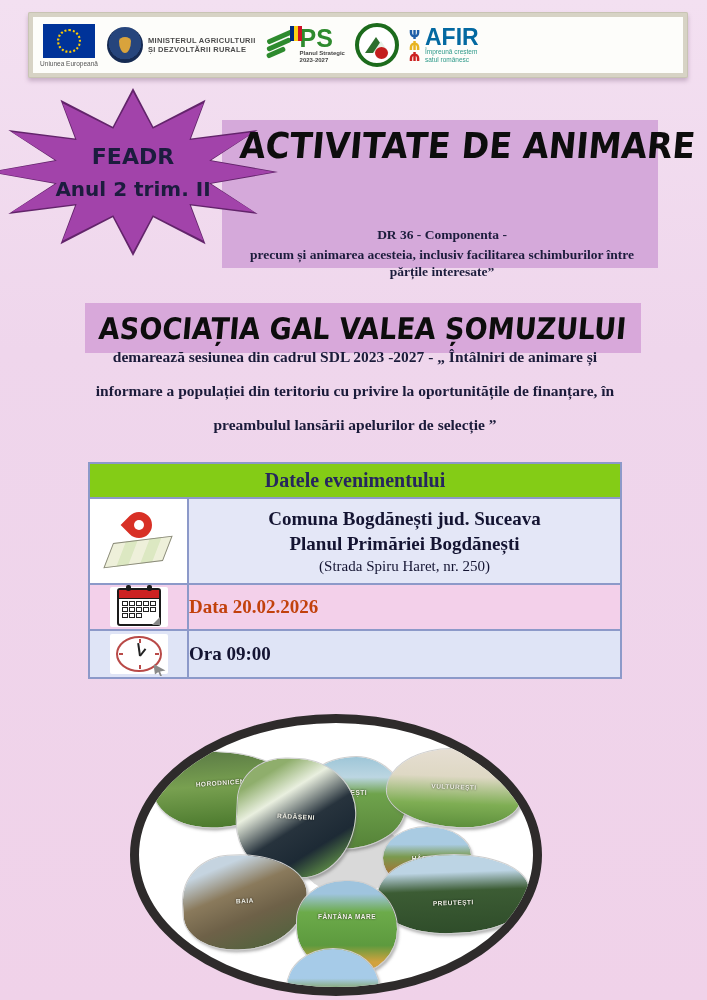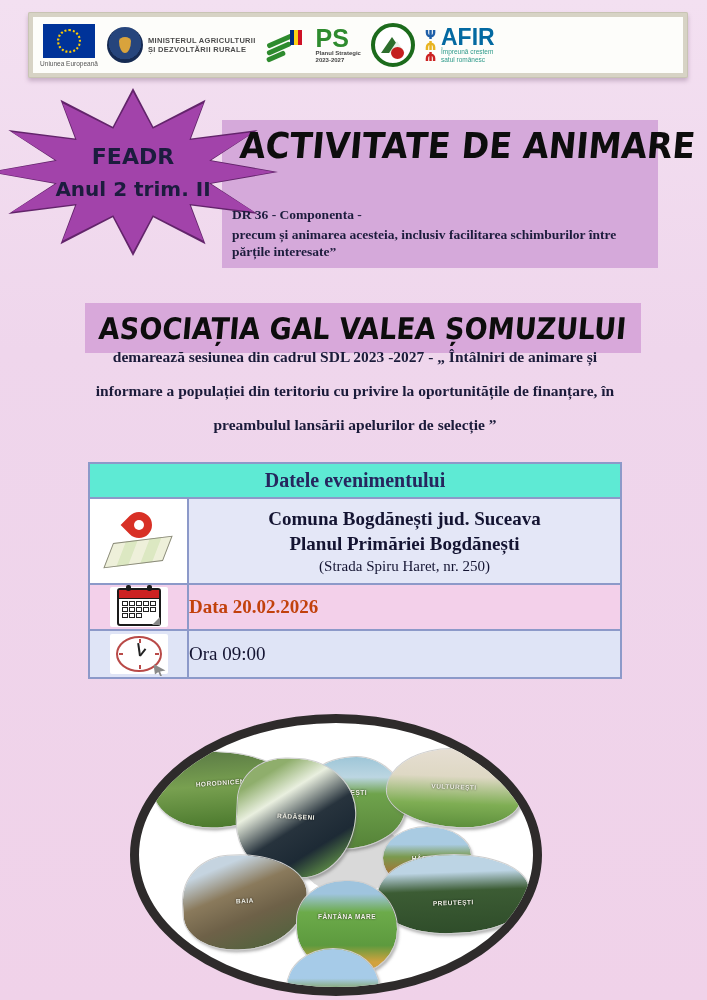--- a/index.html
+++ b/index.html
@@ -22,21 +22,21 @@
     gap:10px;padding:2px 8px;box-sizing:border-box;overflow:hidden;
   }
   .eu-flag{width:56px;display:flex;flex-direction:column;align-items:center;gap:2px;}
   .eu-rect{width:52px;height:34px;background:#003399;display:flex;align-items:center;justify-content:center;}
   .eu-stars{width:20px;height:20px;border:2px dotted #ffcc00;border-radius:50%;}
   .eu-label{font-family:"Liberation Sans",sans-serif;font-size:6.5px;color:#555;white-space:nowrap;}
   .ministry{display:flex;align-items:center;gap:5px;}
   .min-seal{width:36px;height:36px;border-radius:50%;background:radial-gradient(circle at 50% 45%, #26457c 60%, #152a52 61%);display:flex;align-items:center;justify-content:center;flex:none;}
   .min-eagle{width:12px;height:16px;background:#d9a33c;border-radius:50% 50% 50% 50% / 25% 25% 75% 75%;}
   .min-text{font-family:"Liberation Sans",sans-serif;font-size:7.5px;font-weight:bold;color:#4c4c4c;line-height:9px;letter-spacing:.3px;}
-  .ps-logo{display:flex;align-items:flex-end;gap:16px;}
+  .ps-logo{display:flex;align-items:flex-start;gap:0;}
   .wheat{position:relative;width:34px;height:34px;flex:none;}
   .wheat i{position:absolute;left:0;width:30px;height:5px;background:#2e8b2e;border-radius:3px;transform:rotate(-24deg);}
   .wheat i:nth-child(1){top:8px;}
   .wheat i:nth-child(2){top:16px;width:26px;}
   .wheat i:nth-child(3){top:24px;width:20px;}
   .ro-flag{position:absolute;right:-2px;top:0;display:flex;}
   .ro-flag b{width:4px;height:15px;display:block;}
   .ps-abbr{font-family:"Liberation Sans",sans-serif;font-size:25px;font-weight:bold;color:#2e8b2e;line-height:24px;}
   .ps-sub{font-family:"Liberation Sans",sans-serif;font-size:6px;font-weight:bold;color:#444;line-height:7px;}
   .gal-seal{width:44px;height:44px;border-radius:50%;background:#fff;border:4px solid #1c6b1c;box-sizing:border-box;position:relative;flex:none;overflow:hidden;}
@@ -56,40 +56,40 @@
   .burst-fill{position:absolute;inset:4px;background:#a243aa;clip-path:polygon(100% 50%,77% 57%,93% 75%,70% 70%,75% 93%,57% 77%,50% 100%,43% 77%,25% 93%,30% 70%,7% 75%,23% 57%,0% 50%,23% 43%,7% 25%,30% 30%,25% 7%,43% 23%,50% 0%,57% 23%,75% 7%,70% 30%,93% 25%,77% 43%);}
   .burst-text{position:absolute;inset:0;display:flex;flex-direction:column;align-items:center;justify-content:center;gap:8px;font-family:"DejaVu Sans",sans-serif;color:#1c1c3e;}
   .burst-l1{font-size:22px;font-weight:bold;}
   .burst-l2{font-size:20px;font-weight:bold;}
 
   
   .title-panel{left:222px;top:120px;width:436px;height:148px;background:#d5a9da;z-index:1;}
   .main-title{left:240px;top:126px;width:450px;text-align:center;z-index:6;
     font-family:"DejaVu Sans",sans-serif;font-size:33px;font-weight:800;color:#0d0d0d;
     transform:skewX(-5deg) scaleY(1.08);letter-spacing:0px;white-space:nowrap;}
-  .component{left:232px;top:206px;width:420px;z-index:6;text-align:left;
+  .component{left:232px;top:226px;width:420px;z-index:6;text-align:center;
     font-size:13.5px;font-weight:bold;color:#1c1c3c;line-height:17px;}
   .component .c1{margin-bottom:3px;}
 
   
   .assoc-banner{left:85px;top:303px;width:556px;height:50px;background:#d8a8da;display:flex;align-items:center;justify-content:center;}
   .assoc-text{font-family:"DejaVu Sans",sans-serif;font-size:27px;font-weight:800;color:#0d0d0d;transform:skewX(-5deg) scaleY(1.1);white-space:nowrap;}
   .intro{left:88px;top:340px;width:534px;text-align:center;font-size:15.5px;font-weight:bold;color:#1b1b3a;line-height:34px;}
 
   
   .etable{left:88px;top:462px;width:534px;border:2px solid #8c99c9;border-collapse:collapse;box-sizing:border-box;}
   .etable td{border:2px solid #8c99c9;padding:0;}
-  .et-header{background:#5eead4;height:33px;text-align:center;font-size:20px;font-weight:bold;color:#26265e;margin-top:36px;}
+  .et-header{background:#84cc16;height:33px;text-align:center;font-size:20px;font-weight:bold;color:#26265e;margin-top:36px;}
   .icon-cell{width:97px;text-align:center;vertical-align:middle;}
   .cell-loc{background:#e4e7f7;height:84px;text-align:center;color:#141432;}
   .cell-loc .l1,.cell-loc .l2{font-size:19px;font-weight:bold;line-height:25px;}
   .cell-loc .l3{font-size:15px;line-height:20px;}
   .cell-date{background:#f3d0ea;height:44px;font-size:19px;font-weight:bold;color:#c2410c;padding-left:82px;}
   .icon-cell.pinkbg{background:#f3d0ea;}
-  .cell-time{background:#dfe4f6;height:46px;font-size:19px;font-weight:normal;color:#141432;padding-left:82px;}
+  .cell-time{background:#dfe4f6;height:46px;font-size:19px;font-weight:bold;color:#141432;padding-left:82px;}
   .icon-cell.bluebg{background:#dfe4f6;}
   .icon-cell .chip2{background:#fff;width:58px;height:40px;margin:0 auto;border-radius:2px;display:flex;align-items:center;justify-content:center;}
 
   
   .mapicon{position:relative;width:66px;height:58px;}
   .map-sheet{position:absolute;left:2px;top:28px;width:58px;height:22px;background:repeating-linear-gradient(90deg,#eef0da 0 12px,#dce8c2 12px 24px);border:1px solid #8a8a7a;transform:rotate(-7deg) skewX(-28deg);}
   .map-pin{position:absolute;left:20px;top:0px;width:26px;height:26px;background:#d83025;border-radius:50% 50% 50% 0;transform:rotate(45deg);}
   .map-pin::after{content:"";position:absolute;left:8px;top:8px;width:10px;height:10px;border-radius:50%;background:#fff;}
   
   .calicon{position:relative;width:44px;height:38px;background:#fff;border:2px solid #1a1a1a;border-radius:3px;box-sizing:border-box;}

